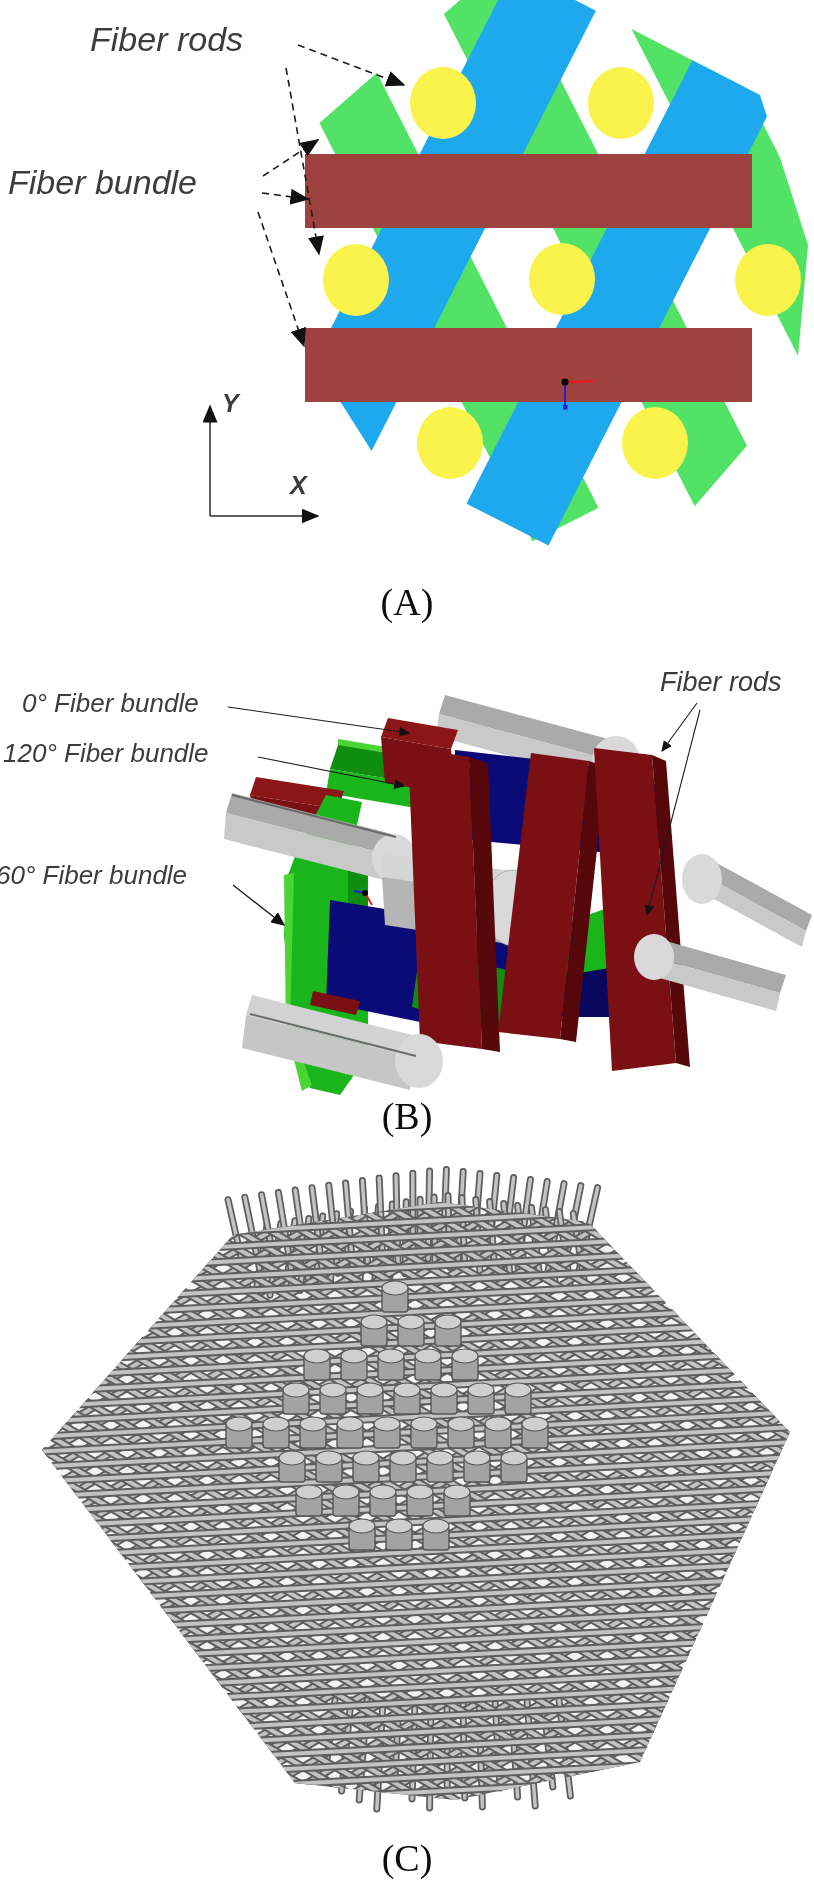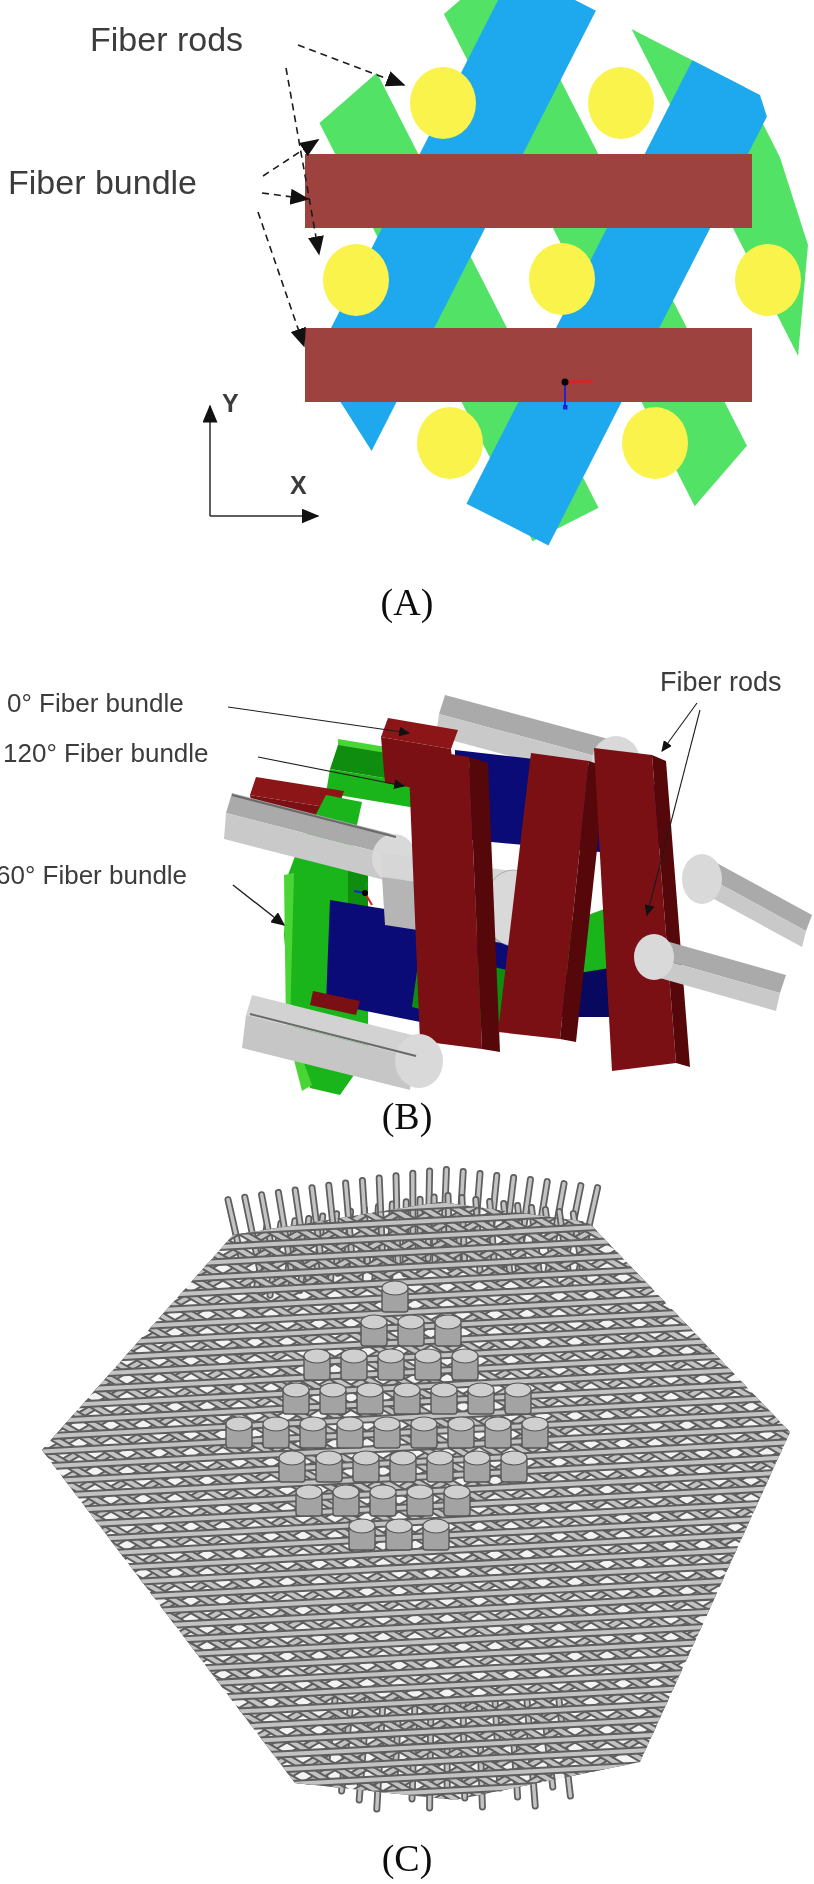--- a/index.html
+++ b/index.html
@@ -1,20 +1,20 @@
 <!DOCTYPE html>
 <html style="--a-green: #52e366; --a-blue: #1ea9ef; --a-red: #9d423f; --a-yellow: #f9f34c; --b-red: #7a1013; --b-red-lite: #8c1517; --b-red-dark: #56070a; --b-green: #1ab51a; --b-green-dark: #0f8d0f; --b-green-lite: #49d634; --b-navy: #0b0b78; --b-navy-dark: #08085e; --gray-top: #aaaaaa; --gray-front: #c9c9c9; --gray-cap: #d9d9d9; --c-dark: #5e5e5e; --c-lite: #c3c3c3; --c-stud: #a3a3a3; --c-cap: #cfcfcf; --c-edge: #565656;"><head>
 <meta charset="utf-8">
 <style>
   html,body{margin:0;padding:0;background:#ffffff;}
   #fig{position:relative;width:814px;height:1884px;background:#fff;overflow:hidden;
        font-family:"Liberation Sans",sans-serif;}
   .abs{position:absolute;}
   .lbl{position:absolute;color:#3c3c3c;font-family:"Liberation Sans",sans-serif;
-       white-space:nowrap;line-height:1.05;}
+       white-space:nowrap;line-height:1.05;font-style:italic;}
   .lbl-a{font-size:34px;}
   .lbl-b{font-size:26px;}
   .cap{position:absolute;left:0;width:814px;text-align:center;color:#0d0d0d;
        font-family:"Liberation Serif",serif;font-size:38px;}
   svg{display:block;}
   
   .ag{fill:var(--a-green);} .ab{fill:var(--a-blue);} .ar{fill:var(--a-red);}
   .ay{fill:var(--a-yellow);}
   .lead{stroke:#1c1c1c;fill:none;}
   .dash{stroke-dasharray:7 5;stroke-width:1.6;}
@@ -197,21 +197,21 @@
 
     <g>
       <line class="lead" stroke-width="1.1" x1="228" y1="152" x2="409" y2="178" marker-end="url(#mkB)"></line>
       <line class="lead" stroke-width="1.1" x1="258" y1="202" x2="404" y2="231" marker-end="url(#mkB)"></line>
       <line class="lead" stroke-width="1.4" x1="233" y1="330" x2="284" y2="370" marker-end="url(#mkB)"></line>
       <line class="lead" stroke-width="1.1" x1="697" y1="148" x2="662" y2="196" marker-end="url(#mkB)"></line>
       <line class="lead" stroke-width="1.1" x1="700" y1="155" x2="647" y2="360" marker-end="url(#mkB)"></line>
     </g>
   </svg>
 
-  <div class="lbl lbl-b" style="left:7px;top:690px">0° Fiber bundle</div>
+  <div class="lbl lbl-b" style="left:22px;top:690px">0° Fiber bundle</div>
   <div class="lbl lbl-b" style="left:3px;top:740px">120° Fiber bundle</div>
   <div class="lbl lbl-b" style="left:-4px;top:862px">60° Fiber bundle</div>
   <div class="lbl" style="left:660px;top:668px;font-size:27px">Fiber rods</div>
   <div class="cap" style="top:1094px">(B)</div>
 
   <svg class="abs" style="left:0;top:1140px" width="814" height="700" viewBox="0 0 814 700" id="panel-c-svg">
     <defs>
       <clipPath id="hexC">
         <polygon points="233,95 440,62 588,82 790,292 640,622 455,660 295,643 42,310"></polygon>
       </clipPath>

